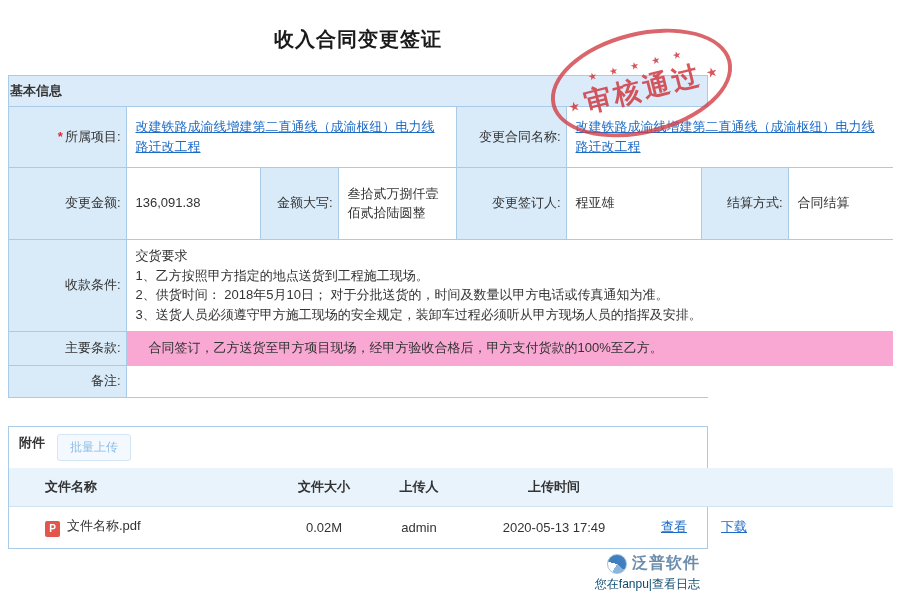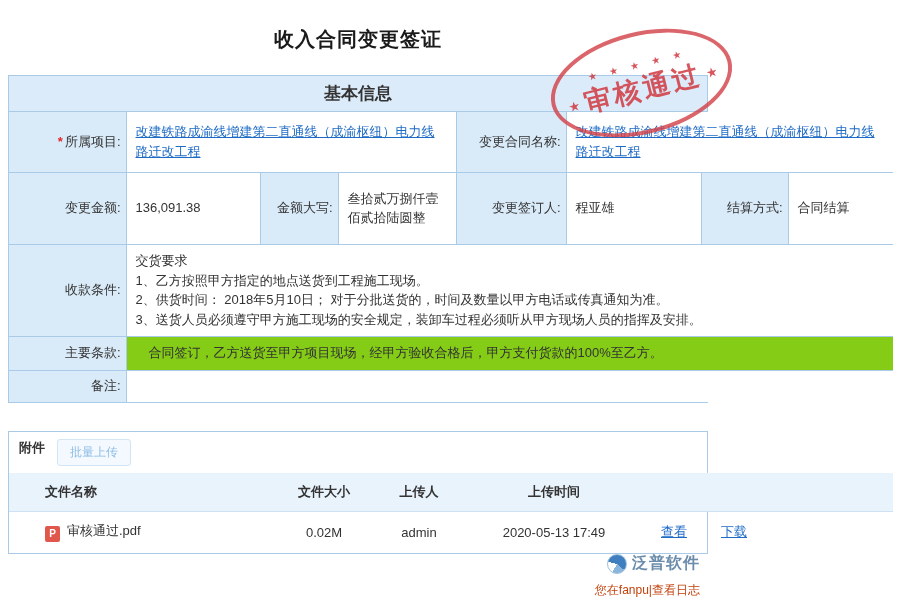--- a/index.html
+++ b/index.html
@@ -15,29 +15,29 @@
     border: 4px solid rgba(209,62,70,.8); border-radius: 50%; transform: rotate(-14deg);
     display: flex; align-items: center; justify-content: center; z-index: 6; pointer-events: none; }
   .stamp-inner { text-align: center; color: rgba(209,62,70,.88); }
   .stamp-stars { font-size: 10px; letter-spacing: 5px; line-height: 1.2; }
   .stamp-row { display: flex; align-items: center; justify-content: center; gap: 5px; }
   .stamp-text { font-size: 27px; font-weight: bold; letter-spacing: 3px; white-space: nowrap; }
   .stamp-star { font-size: 13px; }
 
   
   .box { border: 1px solid #a9cbe8; background: #fff; }
-  .box-header { background: #dcebf9; border-bottom: 1px solid #a9cbe8; padding: 6px 13px;
-    font-size: 17px; font-weight: bold; color: #333; text-align: center; }
+  .box-header { background: #dcebf9; border-bottom: 1px solid #a9cbe8; padding: 6px 1px;
+    font-size: 13px; font-weight: bold; color: #333; }
 
   
   .info-table { width: 100%; border-collapse: collapse; border: hidden; table-layout: fixed; font-size: 13px; }
   .info-table td { border: 1px solid #a9cbe8; vertical-align: middle; }
   .info-table td.lbl { background: #d9eaf8; text-align: right; padding: 4px 5px; color: #333; }
   .info-table td.val { background: #fff; text-align: left; padding: 4px 9px; line-height: 1.5; }
-  .info-table td.val.tint { background: #84cc16; padding-left: 22px; }
+  .info-table td.val.tint { background: #f9a8d4; padding-left: 22px; }
   .info-table .pre { white-space: pre-line; line-height: 1.55; }
   .req { color: #e02a2a; margin-right: 2px; font-weight: bold; }
   .r1 { height: 62px; } .r2 { height: 60px; } .r3 { height: 72px; }
   .r4 { height: 92px; } .r5 { height: 34px; } .r6 { height: 32px; }
   a.link { color: #1e6bc6; text-decoration: underline; cursor: pointer; }
 
   
   .attach { margin-top: 28px; }
   .attach-header { display: flex; gap: 12px; padding: 7px 10px; background: #fff; }
   .attach-title { font-size: 13px; font-weight: bold; color: #333; }
@@ -48,21 +48,21 @@
   .attach-table th { font-weight: bold; color: #333; text-align: center;
     border-top: 1px solid #cfe2f3; border-bottom: 1px solid #cfe2f3; }
   .attach-table th.name, .attach-table td.name { text-align: left; padding-left: 36px; }
   .attach-table tbody tr { height: 42px; }
   .attach-table td { text-align: center; color: #333; }
   .pdf-icon { display: inline-block; width: 15px; height: 16px; background: #e2574c; color: #fff;
     font-size: 10px; font-weight: bold; line-height: 16px; text-align: center; border-radius: 2px;
     margin-right: 7px; vertical-align: -2px; }
 
   
-  .marquee { position: absolute; right: 16px; bottom: 1px; color: #c2410c; font-size: 12px; z-index: 4; }
+  .marquee { position: absolute; right: 16px; bottom: 7px; color: #0c4a6e; font-size: 12px; z-index: 4; }
   .brand { position: absolute; right: 16px; bottom: 26px; display: flex; align-items: center; gap: 5px; z-index: 4; }
   .brand-logo { width: 20px; height: 20px; border-radius: 50%;
     background: conic-gradient(#3f7fbf 0 130deg, #8ab6dc 130deg 210deg, #ffffff 210deg 285deg, #3f7fbf 285deg);
     border: 1px solid #9fc0dd; }
   .brand-text { color: #6b8cab; font-size: 16px; font-weight: bold; letter-spacing: 1px; }
 </style>
 </head>
 <body>
 
 <div class="page">
@@ -151,21 +151,21 @@
           <th>上传人</th>
           <th>上传时间</th>
           <th></th>
           <th></th>
           <th></th>
         </tr>
       </thead>
       <tbody>
         <tr>
           <td class="name">
-            <span class="pdf-icon">P</span><span>审核通过.pdf</span>
+            <span class="pdf-icon">P</span><span>文件名称.pdf</span>
           </td>
           <td>0.02M</td>
           <td>admin</td>
           <td>2020-05-13 17:49</td>
           <td><a class="link">查看</a></td>
           <td><a class="link">下载</a></td>
           <td></td>
         </tr>
       </tbody>
     </table>

